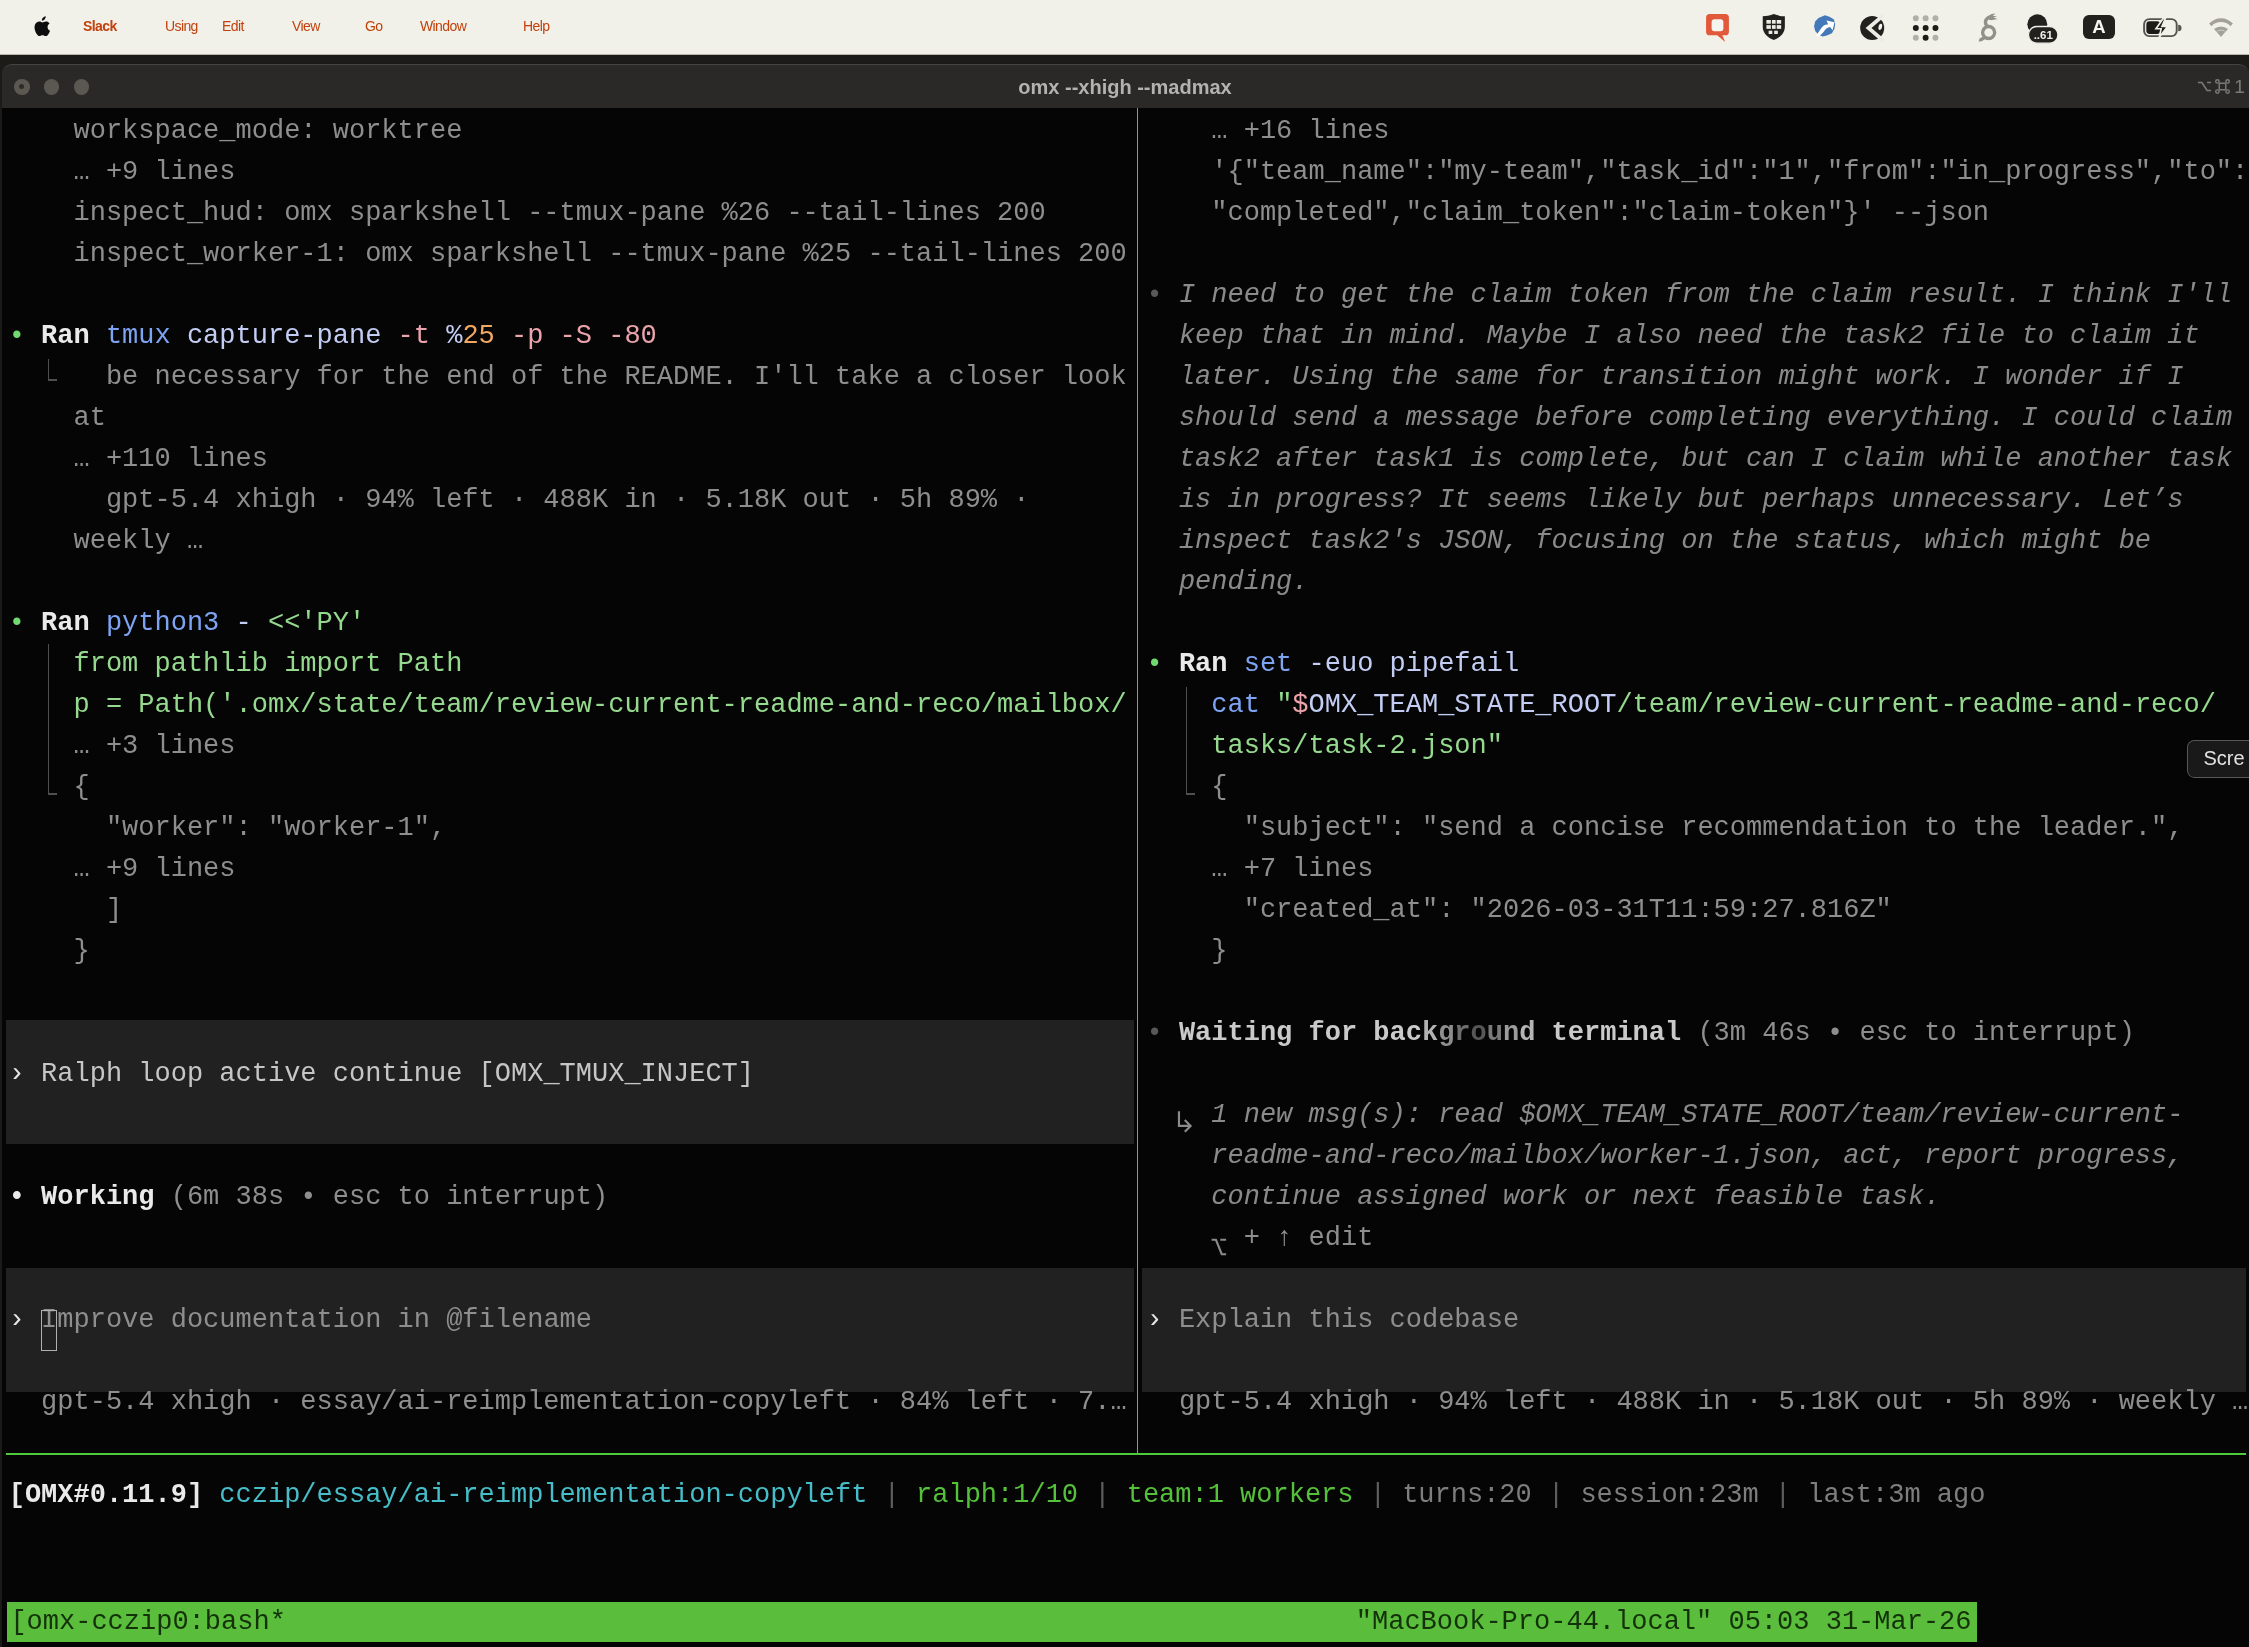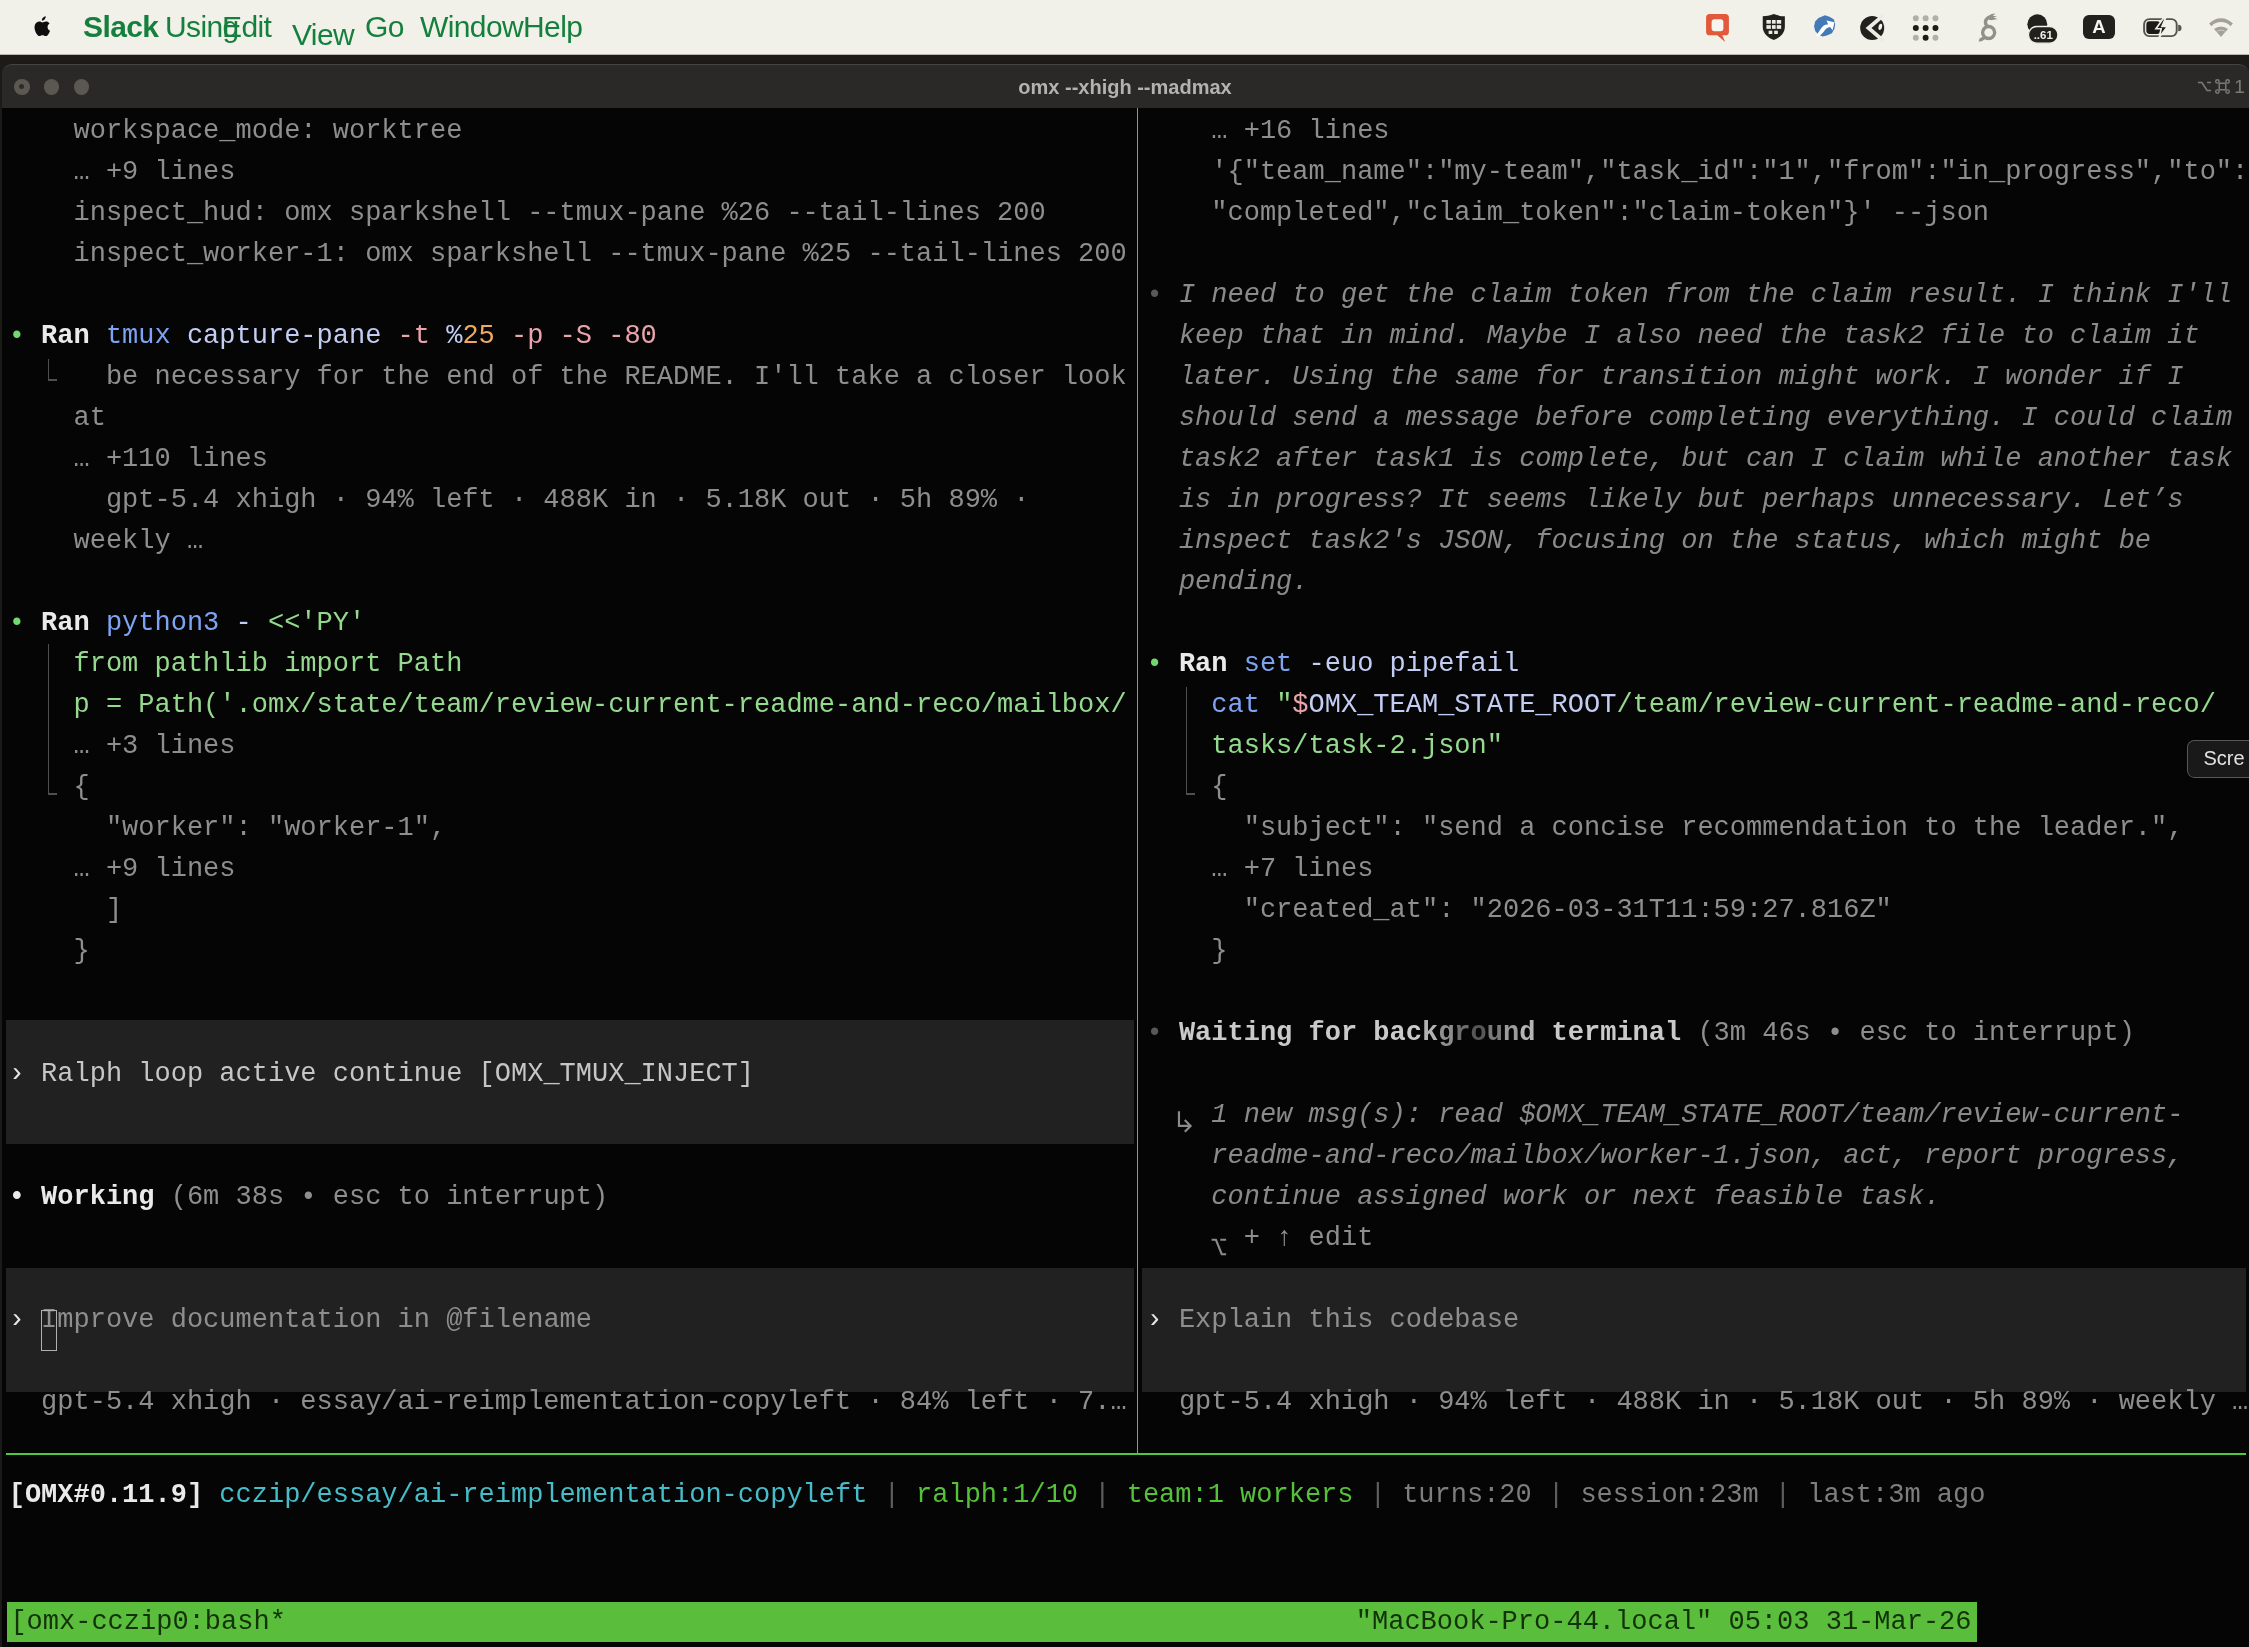--- a/index.html
+++ b/index.html
@@ -1,16 +1,16 @@
 <!DOCTYPE html>
 <html style="font-size:11.8px"><head><meta charset="utf-8"><style>
 *{margin:0;padding:0;box-sizing:border-box}
 html,body{width:2250px;height:1648px;overflow:hidden;background:#1c1b18;font-family:"Liberation Sans",sans-serif}
 #menubar{position:absolute;left:0;top:0;width:2250px;height:55px;background:#f2f1e9;border-bottom:1.5px solid #b9b7ae}
-.mi{position:absolute;top:0;height:53px;line-height:53px;font-size:30px;letter-spacing:-0.6px;color:#15803d}
+.mi{position:absolute;top:0;height:53px;line-height:53px;font-size:14px;letter-spacing:-0.6px;color:#c2410c}
 #win{position:absolute;left:1.5px;top:64px;width:2247px;height:1591px;background:#050505;border-radius:9.6px;box-shadow:0 0 0 0.7px #1a1a1a}
 #tbar{position:absolute;left:0;top:0;width:100%;height:44px;background:#2a2928;border-radius:9.6px 9.6px 0 0;border-top:1.5px solid #454442}
 .tl{position:absolute;top:14px;width:15.5px;height:15.5px;border-radius:50%;background:#5b5751}
 #title{position:absolute;top:0;width:100%;text-align:center;line-height:44px;font-size:20px;font-weight:bold;color:#b4b2ae}
 #tkeys{position:absolute;right:3.7px;top:0;line-height:44px;font-size:19px;color:#7d7b77}
 pre{position:absolute;font:27px/41px "Liberation Mono",monospace;color:#8e8e8e;white-space:pre;z-index:5}
 pre b{font-weight:normal;font-style:normal}
 b.w{color:#eaeaea;font-weight:bold}
 b.bl{color:#7da3f2}
 b.lv{color:#c3cdf4}
@@ -31,21 +31,21 @@
 .box{position:absolute;background:#212121;z-index:1}
 .gl{position:absolute;background:#4cc93c;z-index:6}
 </style></head><body>
 <div id="menubar">
     <svg style="position:absolute;left:32px;top:14.8px" width="19" height="23" viewBox="0 0 24 29">
       <path fill="#0e0e0e" d="M19.6 15.2c0-3 2.5-4.5 2.6-4.6-1.4-2.1-3.6-2.4-4.4-2.4-1.9-.2-3.7 1.1-4.6 1.1-.9 0-2.4-1.1-4-1-2 0-3.9 1.2-5 3-2.1 3.7-.5 9.2 1.5 12.2 1 1.5 2.2 3.1 3.8 3 1.5-.1 2.1-1 3.9-1s2.3 1 4 1c1.6 0 2.7-1.5 3.7-3 1.2-1.7 1.6-3.4 1.7-3.5-.1-.1-3.2-1.3-3.2-4.8zM16.1 5.4c.8-1 1.4-2.4 1.2-3.8-1.2.1-2.7.8-3.5 1.8-.8.9-1.5 2.3-1.3 3.7 1.4.1 2.8-.7 3.6-1.7z"></path>
     </svg>
     <div class="mi" style="left:83px;font-weight:bold;">Slack</div>
     <div class="mi" style="left:165px;">Using</div>
     <div class="mi" style="left:214px;margin-left:8px;">Edit</div>
-    <div class="mi" style="left:292px;margin-top:8px;">View</div>
+    <div class="mi" style="left:292px;">View</div>
     <div class="mi" style="left:365px;">Go</div>
     <div class="mi" style="left:420px;">Window</div>
     <div class="mi" style="left:523px;">Help</div>
   </div>
 <div id="icons" style="position:absolute;left:1690px;top:0;width:560px;height:55px;z-index:3">
     <svg style="position:absolute;left:16px;top:14px" width="23" height="28" viewBox="0 0 31 38">
       <path fill="#e2583a" d="M5 0 h21 a5 5 0 0 1 5 5 v19 a5 5 0 0 1 -5 5 h-4 l4 9 l-11 -9 h-10 a5 5 0 0 1 -5 -5 v-19 a5 5 0 0 1 5 -5 z"></path>
       <rect x="7.5" y="7" width="16" height="16.5" rx="4" fill="#f5f4ee"></rect>
     </svg>
     <svg style="position:absolute;left:72px;top:14px" width="23.6" height="26" viewBox="0 0 32 35">

